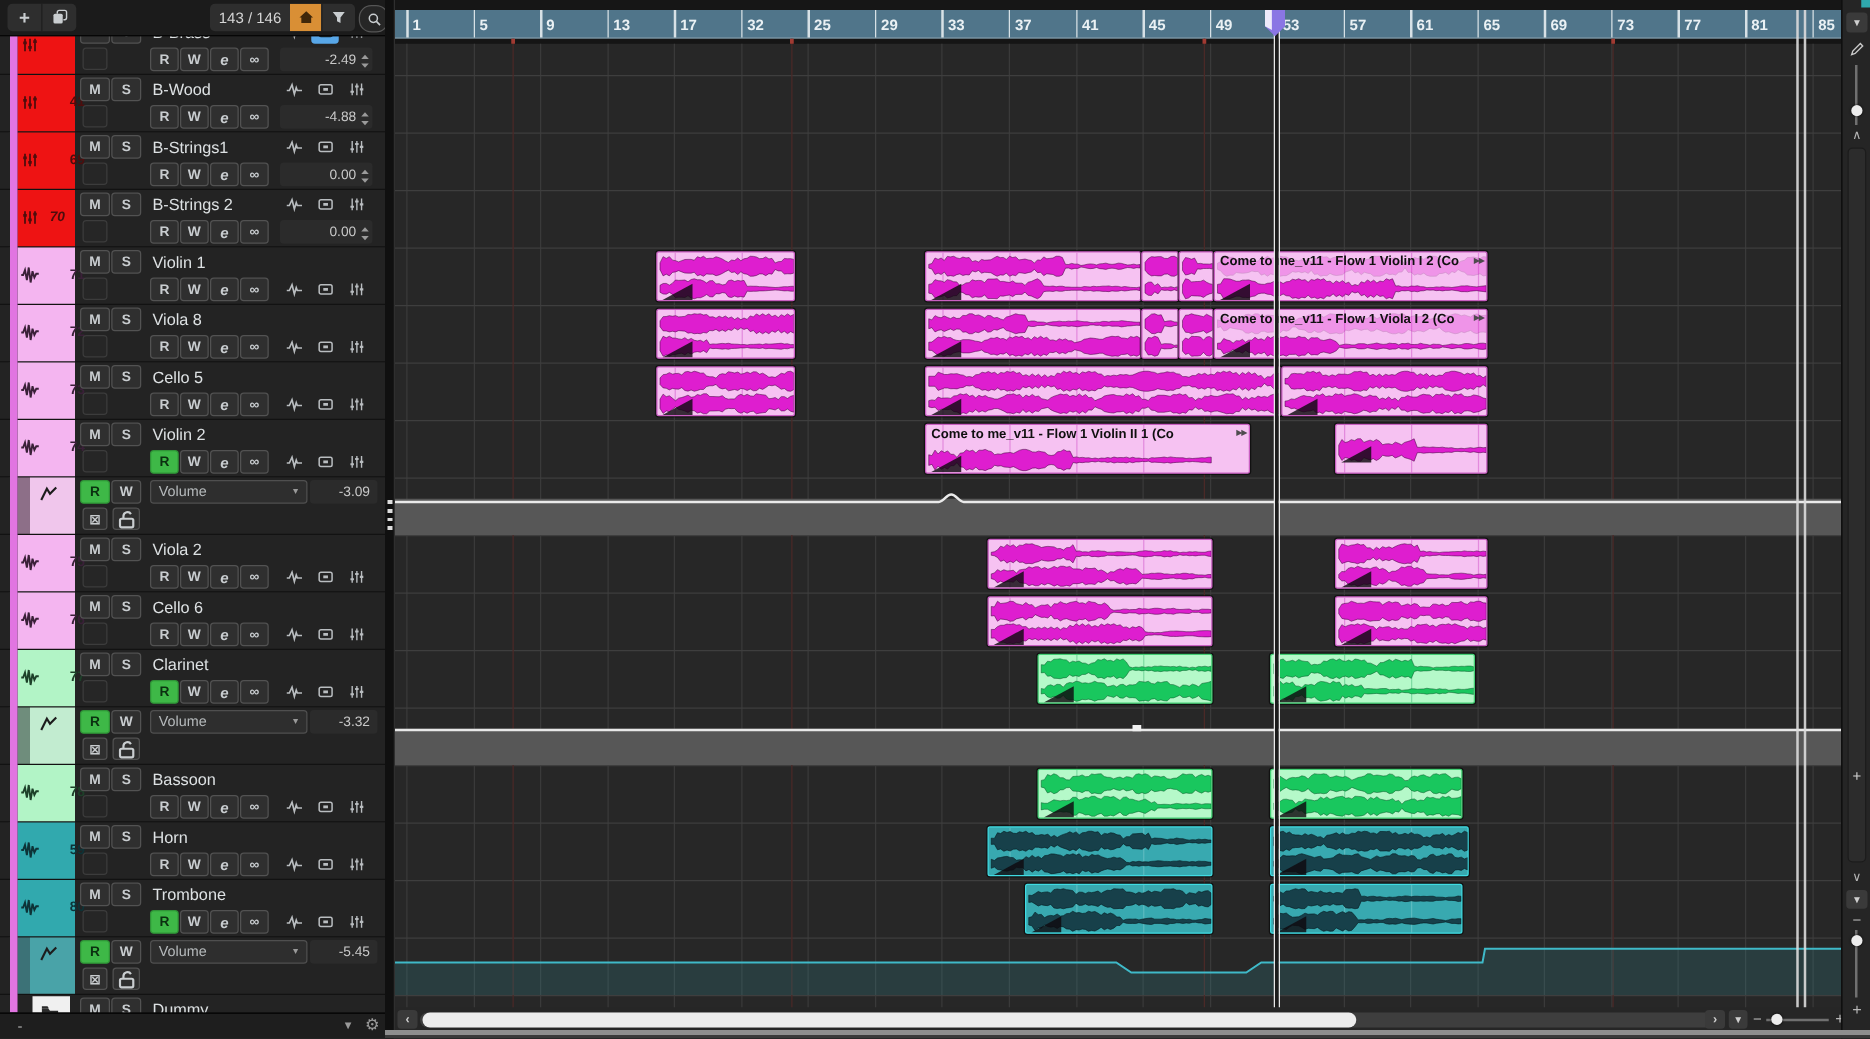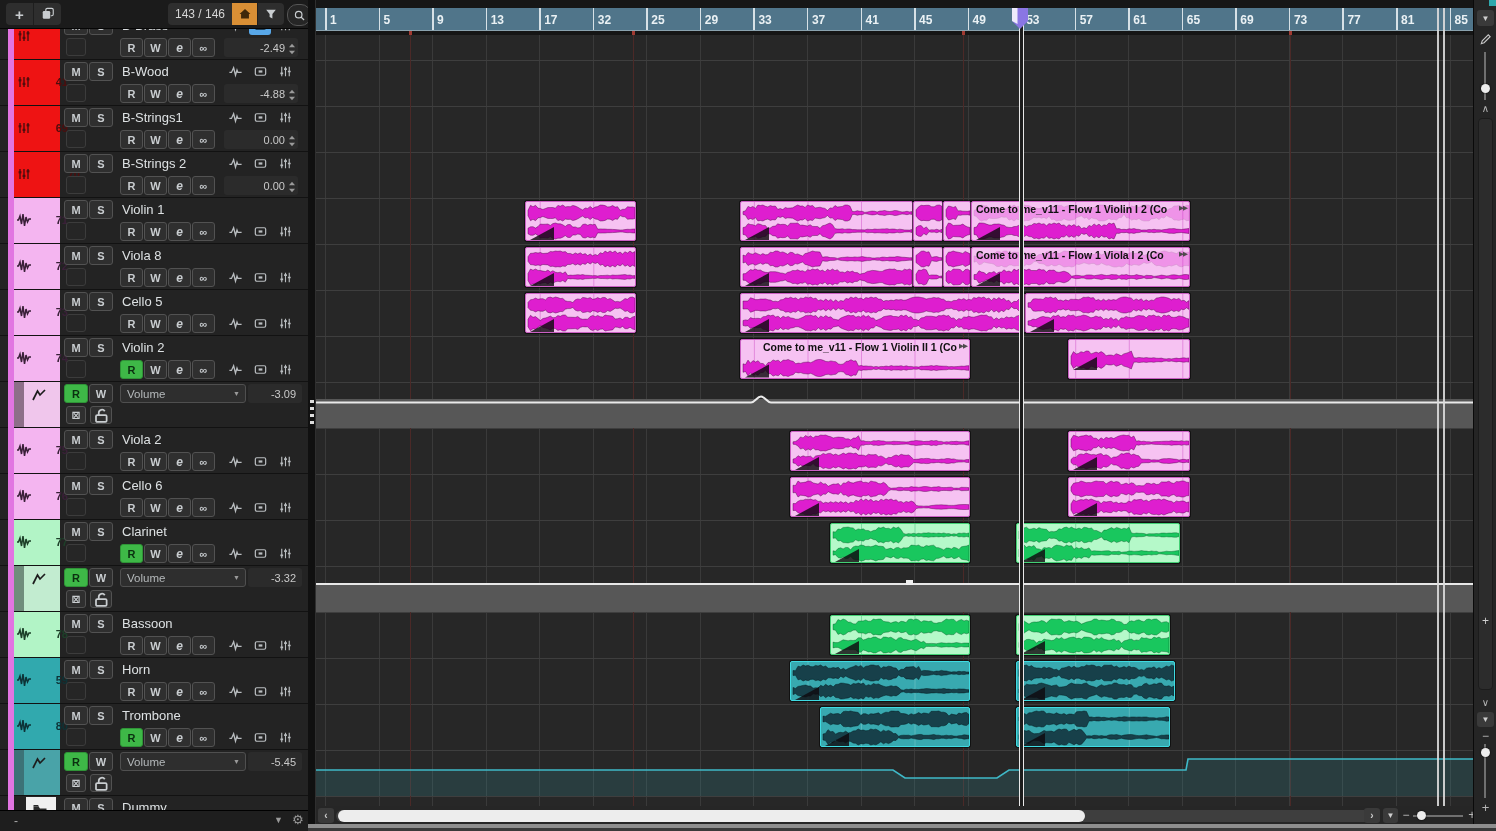--- a/index.html
+++ b/index.html
@@ -264,21 +264,21 @@
           <path d="M4 38L28 25L28 38Z" fill="rgba(15,10,15,0.82)"></path>
         </svg></div>
       <div class="clip c-pink" style="position: absolute; left: 1025px; top: 293px; width: 165px; height: 40px;"><svg width="165" height="40" viewBox="0 0 165 40">
           <line x1="49.7" y1="0" x2="49.7" y2="40" stroke="rgba(205,70,195,0.45)" stroke-width="1"></line>
           <line x1="103.3" y1="0" x2="103.3" y2="40" stroke="rgba(205,70,195,0.45)" stroke-width="1"></line>
           <line x1="156.8" y1="0" x2="156.8" y2="40" stroke="rgba(205,70,195,0.45)" stroke-width="1"></line>
           <path d="M0 11.0L0.0 8.8 L2.5 8.6 L5.0 5.1 L7.5 4.7 L10.1 5.0 L12.6 4.9 L15.1 5.5 L17.6 3.3 L20.1 3.9 L22.6 3.0 L25.2 4.4 L27.7 3.4 L30.2 6.5 L32.7 6.0 L35.2 7.1 L37.7 5.8 L40.3 6.8 L42.8 5.2 L45.3 5.4 L47.8 5.3 L50.3 5.7 L52.8 4.9 L55.3 3.3 L57.9 3.4 L60.4 3.0 L62.9 4.0 L65.4 3.6 L67.9 6.6 L70.4 5.4 L73.0 7.0 L75.5 5.2 L78.0 7.1 L80.5 5.4 L83.0 6.3 L85.5 5.6 L88.0 6.2 L90.6 4.4 L93.1 3.4 L95.6 3.0 L98.1 3.0 L100.6 3.8 L103.1 3.9 L105.7 6.4 L108.2 4.9 L110.7 6.3 L113.2 4.8 L115.7 7.2 L118.2 5.8 L120.8 7.2 L123.3 6.0 L125.8 6.4 L128.3 4.1 L130.8 3.7 L133.3 3.0 L135.8 3.0 L138.4 3.6 L140.9 4.3 L143.4 5.8 L145.9 4.5 L148.4 5.4 L150.9 4.4 L153.5 6.8 L156.0 6.3 L158.5 8.2 L161.0 6.6 L161.0 15.4 L158.5 13.8 L156.0 15.7 L153.5 15.2 L150.9 17.6 L148.4 16.6 L145.9 17.5 L143.4 16.2 L140.9 17.7 L138.4 18.4 L135.8 19.0 L133.3 19.0 L130.8 18.3 L128.3 17.9 L125.8 15.6 L123.3 16.0 L120.8 14.8 L118.2 16.2 L115.7 14.8 L113.2 17.2 L110.7 15.7 L108.2 17.1 L105.7 15.6 L103.1 18.1 L100.6 18.2 L98.1 19.0 L95.6 19.0 L93.1 18.6 L90.6 17.6 L88.0 15.8 L85.5 16.4 L83.0 15.7 L80.5 16.6 L78.0 14.9 L75.5 16.8 L73.0 15.0 L70.4 16.6 L67.9 15.4 L65.4 18.4 L62.9 18.0 L60.4 19.0 L57.9 18.6 L55.3 18.7 L52.8 17.1 L50.3 16.3 L47.8 16.7 L45.3 16.6 L42.8 16.8 L40.3 15.2 L37.7 16.2 L35.2 14.9 L32.7 16.0 L30.2 15.5 L27.7 18.6 L25.2 17.6 L22.6 19.0 L20.1 18.1 L17.6 18.7 L15.1 16.5 L12.6 17.1 L10.1 17.0 L7.5 17.3 L5.0 16.9 L2.5 13.4 L0.0 13.2 Z" transform="translate(2,0)" fill="#de1ecf" stroke="rgba(60,0,55,0.5)" stroke-width="0.8"></path>
           <path d="M0 29.0L0.0 26.9 L2.5 26.5 L5.0 25.1 L7.5 25.5 L10.1 24.3 L12.6 23.1 L15.1 22.4 L17.6 23.1 L20.1 23.2 L22.6 24.1 L25.2 21.7 L27.7 22.3 L30.2 21.0 L32.7 23.3 L35.2 22.6 L37.7 23.2 L40.3 21.0 L42.8 21.7 L45.3 21.0 L47.8 23.0 L50.3 22.2 L52.8 21.9 L55.3 21.0 L57.9 21.5 L60.4 22.5 L62.9 23.8 L65.4 23.3 L67.9 22.0 L70.4 23.0 L73.0 22.8 L75.5 25.5 L78.0 24.4 L80.5 25.4 L83.0 23.4 L85.5 25.8 L88.0 24.5 L90.6 26.9 L93.1 23.9 L95.6 23.9 L98.1 22.4 L100.6 23.4 L103.1 23.7 L105.7 23.6 L108.2 22.2 L110.7 21.4 L113.2 21.8 L115.7 21.9 L118.2 23.8 L120.8 21.4 L123.3 21.8 L125.8 21.0 L128.3 22.5 L130.8 21.9 L133.3 23.7 L135.8 21.0 L138.4 22.0 L140.9 21.0 L143.4 23.1 L145.9 23.4 L148.4 23.1 L150.9 21.9 L153.5 22.4 L156.0 23.1 L158.5 24.4 L161.0 24.9 L161.0 33.1 L158.5 33.6 L156.0 34.9 L153.5 35.6 L150.9 36.1 L148.4 34.9 L145.9 34.6 L143.4 34.9 L140.9 37.0 L138.4 36.0 L135.8 37.0 L133.3 34.3 L130.8 36.1 L128.3 35.5 L125.8 37.0 L123.3 36.2 L120.8 36.6 L118.2 34.2 L115.7 36.1 L113.2 36.2 L110.7 36.6 L108.2 35.8 L105.7 34.4 L103.1 34.3 L100.6 34.6 L98.1 35.6 L95.6 34.1 L93.1 34.1 L90.6 31.1 L88.0 33.5 L85.5 32.2 L83.0 34.6 L80.5 32.6 L78.0 33.6 L75.5 32.5 L73.0 35.2 L70.4 35.0 L67.9 36.0 L65.4 34.7 L62.9 34.2 L60.4 35.5 L57.9 36.5 L55.3 37.0 L52.8 36.1 L50.3 35.8 L47.8 35.0 L45.3 37.0 L42.8 36.3 L40.3 37.0 L37.7 34.8 L35.2 35.4 L32.7 34.7 L30.2 37.0 L27.7 35.7 L25.2 36.3 L22.6 33.9 L20.1 34.8 L17.6 34.9 L15.1 35.6 L12.6 34.9 L10.1 33.7 L7.5 32.5 L5.0 32.9 L2.5 31.5 L0.0 31.1 Z" transform="translate(2,0)" fill="#de1ecf" stroke="rgba(60,0,55,0.5)" stroke-width="0.8"></path>
           <path d="M4 38L28 25L28 38Z" fill="rgba(15,10,15,0.82)"></path>
         </svg></div>
-      <div class="clip c-pink" style="position: absolute; left: 740px; top: 339px; width: 230px; height: 40px; text-align: right;"><svg width="230" height="40" viewBox="0 0 230 40">
+      <div class="clip c-pink" style="position: absolute; left: 740px; top: 339px; width: 260px; height: 40px;"><svg width="230" height="40" viewBox="0 0 230 40">
           <line x1="13.4" y1="0" x2="13.4" y2="40" stroke="rgba(205,70,195,0.45)" stroke-width="1"></line>
           <line x1="67.0" y1="0" x2="67.0" y2="40" stroke="rgba(205,70,195,0.45)" stroke-width="1"></line>
           <line x1="120.5" y1="0" x2="120.5" y2="40" stroke="rgba(205,70,195,0.45)" stroke-width="1"></line>
           <line x1="174.0" y1="0" x2="174.0" y2="40" stroke="rgba(205,70,195,0.45)" stroke-width="1"></line>
           <path d="M0 28.0L0.0 23.8 L2.5 24.5 L5.0 20.1 L7.5 23.2 L10.0 20.6 L12.6 22.0 L15.1 20.7 L17.6 23.4 L20.1 23.5 L22.6 25.9 L25.1 22.5 L27.6 22.2 L30.1 19.9 L32.6 20.9 L35.2 20.2 L37.7 22.3 L40.2 20.1 L42.7 20.2 L45.2 19.5 L47.7 20.7 L50.2 21.3 L52.7 23.8 L55.2 23.1 L57.8 23.4 L60.3 22.4 L62.8 22.2 L65.3 22.0 L67.8 22.7 L70.3 21.4 L72.8 20.1 L75.3 19.5 L77.8 19.5 L80.4 20.3 L82.9 21.5 L85.4 21.7 L87.9 20.9 L90.4 21.4 L92.9 21.8 L95.4 23.9 L97.9 24.4 L100.4 24.0 L103.0 21.4 L105.5 21.1 L108.0 19.7 L110.5 21.0 L113.0 20.8 L115.5 26.0 L118.0 25.5 L120.5 26.1 L123.0 25.9 L125.6 26.3 L128.1 26.2 L130.6 26.9 L133.1 26.4 L135.6 27.0 L138.1 26.4 L140.6 26.6 L143.1 26.0 L145.6 26.5 L148.2 25.6 L150.7 26.2 L153.2 26.0 L155.7 26.1 L158.2 25.7 L160.7 26.5 L163.2 25.8 L165.7 26.5 L168.2 26.4 L170.8 26.9 L173.3 26.7 L175.8 27.1 L178.3 26.1 L180.8 26.3 L183.3 26.1 L185.8 26.0 L188.3 25.6 L190.8 26.1 L193.4 25.5 L195.9 25.9 L198.4 26.1 L200.9 26.2 L203.4 26.2 L205.9 26.8 L208.4 26.5 L210.9 26.8 L213.4 26.6 L216.0 26.4 L218.5 26.1 L221.0 26.3 L223.5 25.8 L226.0 25.7 L226.0 30.3 L223.5 30.2 L221.0 29.7 L218.5 29.9 L216.0 29.6 L213.4 29.4 L210.9 29.2 L208.4 29.5 L205.9 29.2 L203.4 29.8 L200.9 29.8 L198.4 29.9 L195.9 30.1 L193.4 30.5 L190.8 29.9 L188.3 30.4 L185.8 30.0 L183.3 29.9 L180.8 29.7 L178.3 29.9 L175.8 28.9 L173.3 29.3 L170.8 29.1 L168.2 29.6 L165.7 29.5 L163.2 30.2 L160.7 29.5 L158.2 30.3 L155.7 29.9 L153.2 30.0 L150.7 29.8 L148.2 30.4 L145.6 29.5 L143.1 30.0 L140.6 29.4 L138.1 29.6 L135.6 29.0 L133.1 29.6 L130.6 29.1 L128.1 29.8 L125.6 29.7 L123.0 30.1 L120.5 29.9 L118.0 30.5 L115.5 30.0 L113.0 35.2 L110.5 35.0 L108.0 36.3 L105.5 34.9 L103.0 34.6 L100.4 32.0 L97.9 31.6 L95.4 32.1 L92.9 34.2 L90.4 34.6 L87.9 35.1 L85.4 34.3 L82.9 34.5 L80.4 35.7 L77.8 36.5 L75.3 36.5 L72.8 35.9 L70.3 34.6 L67.8 33.3 L65.3 34.0 L62.8 33.8 L60.3 33.6 L57.8 32.6 L55.2 32.9 L52.7 32.2 L50.2 34.7 L47.7 35.3 L45.2 36.5 L42.7 35.8 L40.2 35.9 L37.7 33.7 L35.2 35.8 L32.6 35.1 L30.1 36.1 L27.6 33.8 L25.1 33.5 L22.6 30.1 L20.1 32.5 L17.6 32.6 L15.1 35.3 L12.6 34.0 L10.0 35.4 L7.5 32.8 L5.0 35.9 L2.5 31.5 L0.0 32.3 Z" transform="translate(2,0)" fill="#de1ecf" stroke="rgba(60,0,55,0.5)" stroke-width="0.8"></path>
           <path d="M4 37.5L28 24.5L28 37.5Z" fill="rgba(15,10,15,0.82)"></path>
         </svg><div class="cliplabel">Come to me_v11 - Flow 1 Violin II 1 (Co</div><div class="fh">▶▶</div></div>
       <div class="clip c-pink" style="position: absolute; left: 1068px; top: 339px; width: 122px; height: 40px;"><svg width="122" height="40" viewBox="0 0 122 40">
           <line x1="6.7" y1="0" x2="6.7" y2="40" stroke="rgba(205,70,195,0.45)" stroke-width="1"></line>
           <line x1="60.3" y1="0" x2="60.3" y2="40" stroke="rgba(205,70,195,0.45)" stroke-width="1"></line>
@@ -533,21 +533,21 @@
         <div class="trow" style="position: absolute; left: 0px; top: 152px; width: 308px; height: 46px;">
           <div class="swatch sw-red" style="position: absolute; left: 14px; top: 0px; width: 46px; height: 45px;">
             <div class="swicon" style="position: absolute; left: 2px; top: 14px; width: 16px; height: 16px;">
               <svg viewBox="0 0 16 16">
                 <path d="M4 3v10M8 3v10M12 3v10" stroke="currentColor" stroke-width="1.4"></path>
                 <rect x="2.6" y="5.2" width="2.8" height="2.2" fill="currentColor"></rect>
                 <rect x="6.6" y="8.8" width="2.8" height="2.2" fill="currentColor"></rect>
                 <rect x="10.6" y="4.2" width="2.8" height="2.2" fill="currentColor"></rect>
               </svg>
             </div>
-            <div class="tnum" style="position: absolute; left: 32px; top: 16px; width: 34px; height: 14px;">70</div>
+            <div class="tnum" style="position: absolute; left: 4px; top: 16px; width: 34px; height: 14px; font-style: italic;">70</div>
           </div>
           <div class="ubtn" style="position: absolute; left: 64px; top: 2px; width: 24px; height: 19px;">M</div>
           <div class="ubtn" style="position: absolute; left: 89px; top: 2px; width: 24px; height: 19px;">S</div>
           <div class="tname" style="position: absolute; left: 122px; top: 4px; width: 150px; height: 17px;">B-Strings 2</div>
           <div class="icell" style="position: absolute; left: 224px; top: 2px; width: 22px; height: 19px;">
             <svg viewBox="0 0 16 16">
               <path d="M1.5 9h2.2L6 4l2 8 1.6-5.5L10.5 9h4" fill="none" stroke="currentColor" stroke-width="1.4"></path>
             </svg>
           </div>
           <div class="icell" style="position: absolute; left: 249px; top: 2px; width: 22px; height: 19px;">

